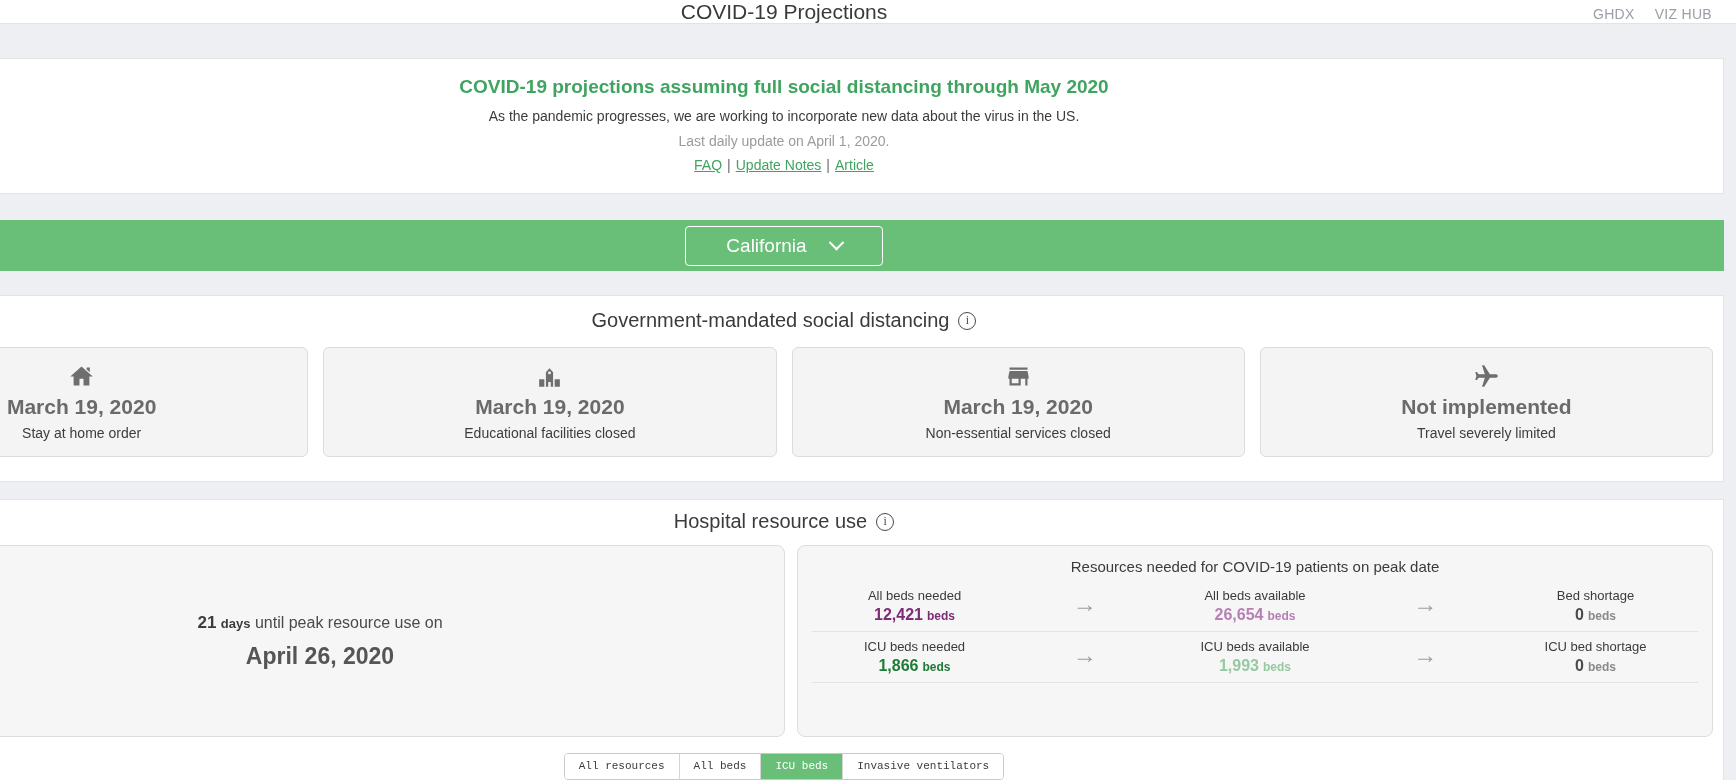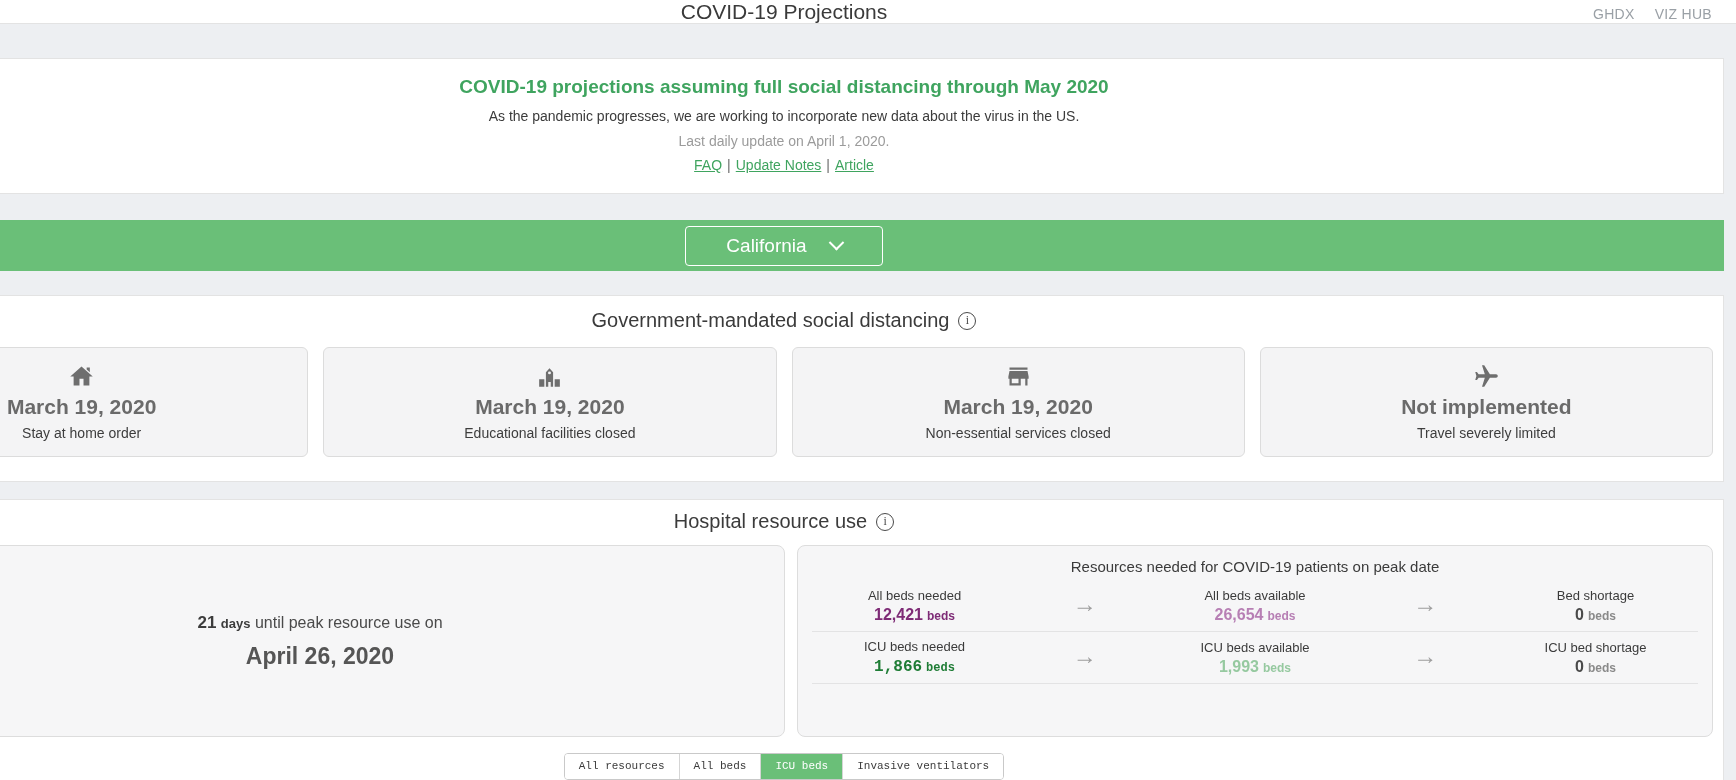--- a/index.html
+++ b/index.html
@@ -119,21 +119,21 @@
   }
   .res-row.bordered { border-bottom: 1px solid #e3e3e4; }
   .res-row.centered { justify-content: center; }
   .res-cell { width: 205px; text-align: center; }
   .res-label { font-size: 13px; color: #3b3b3b; }
   .res-valueline { margin-top: 3px; }
   .res-value { font-size: 16px; font-weight: bold; }
   .res-unit { font-size: 12px; font-weight: bold; margin-left: 4px; }
   .val-needed-purple .res-value, .val-needed-purple .res-unit { color: var(--purple-dark); }
   .val-avail-purple .res-value, .val-avail-purple .res-unit { color: var(--purple-light); }
-  .val-needed-green .res-value, .val-needed-green .res-unit { color: var(--greenval-dark); font-family: Liberation Mono, monospace; }
+  .val-needed-green .res-value, .val-needed-green .res-unit { color: var(--greenval-dark); }
   .val-avail-green .res-value, .val-avail-green .res-unit { color: var(--greenval-light); }
   .val-blue .res-value, .val-blue .res-unit { color: var(--blue); }
   .val-gray .res-value { color: var(--gray-val); }
   .val-gray .res-unit { color: #8a8a8a; }
   .res-arrow { font-size: 24px; color: #9e9e9e; line-height: 1; padding-bottom: 4px; }
 
   
   .toggle-row { display: flex; justify-content: center; margin-top: 16px; }
   .toggle-group {
     display: flex; border: 1px solid #c9c9c9; border-radius: 4px;

